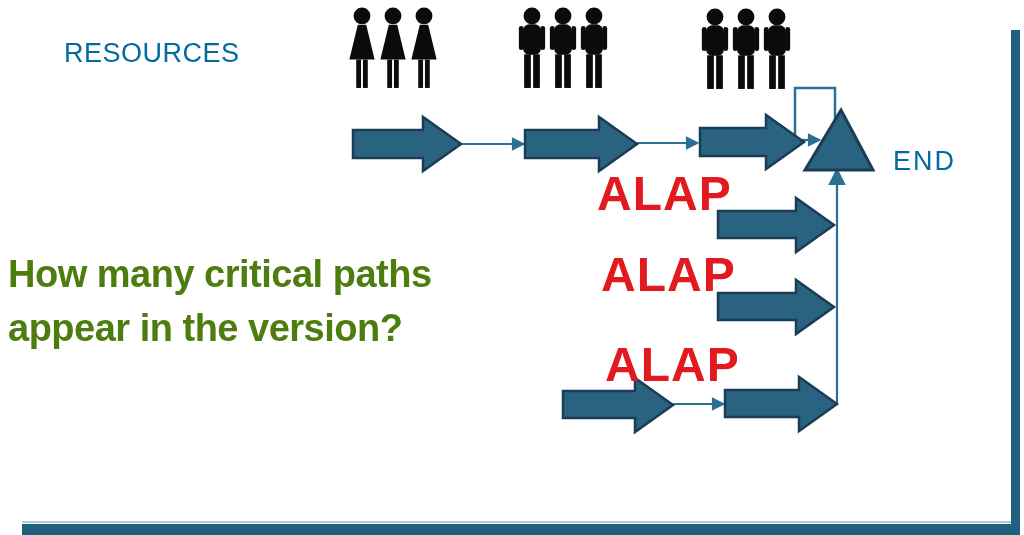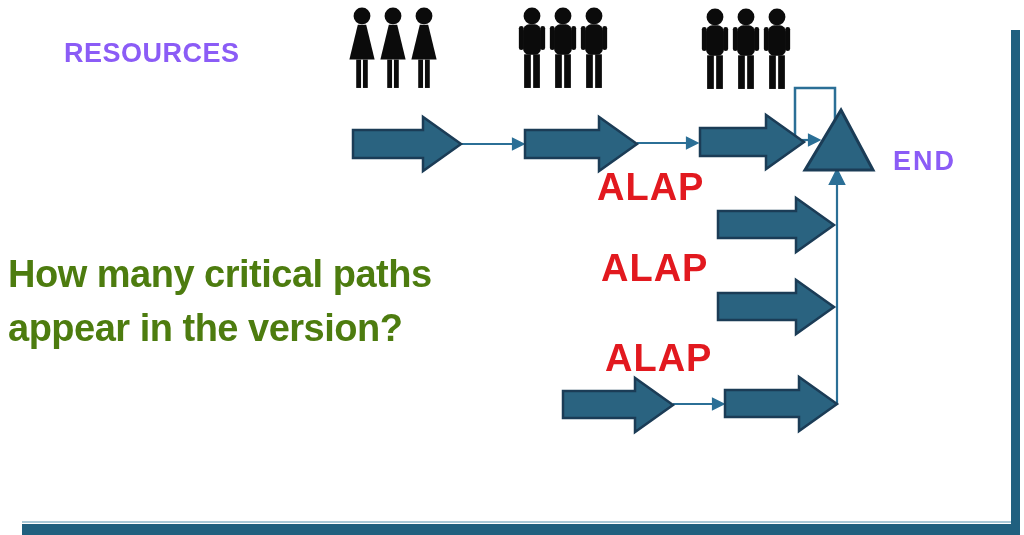--- a/index.html
+++ b/index.html
@@ -1,24 +1,24 @@
 <!DOCTYPE html>
 <html><head>
 <meta charset="utf-8">
 <style>
   html,body{margin:0;padding:0;background:#fff;}
   .canvas{
     position:relative;width:1024px;height:535px;background:#ffffff;overflow:hidden;
     font-family:"Liberation Sans",sans-serif;
   }
   .abs{position:absolute;}
-  .txt{font-weight:bold;color:#8b5cf6;white-space:nowrap;}
+  .txt{font-weight:normal;color:#0369a1;white-space:nowrap;}
   .resources{left:64px;top:38px;font-size:27px;letter-spacing:0.5px;}
   .end{left:893px;top:146px;font-size:27px;letter-spacing:2px;}
-  .alap{color:#e2191f;font-weight:bold;font-size:38px;letter-spacing:1px;white-space:nowrap;}
+  .alap{color:#e2191f;font-weight:bold;font-size:48px;letter-spacing:1px;white-space:nowrap;}
   .alap1{left:597px;top:166px;}
   .alap2{left:601px;top:247px;}
   .alap3{left:605px;top:337px;}
   .question{
     left:8px;top:247px;width:530px;text-align:left;
     font-size:38px;line-height:54px;font-weight:bold;color:#4d7c0f;
     letter-spacing:-0.5px;white-space:normal;
   }
   .conclusion{left:105px;top:459px;font-size:37px;letter-spacing:-0.5px;}
   .diagram-svg{left:0;top:0;}

